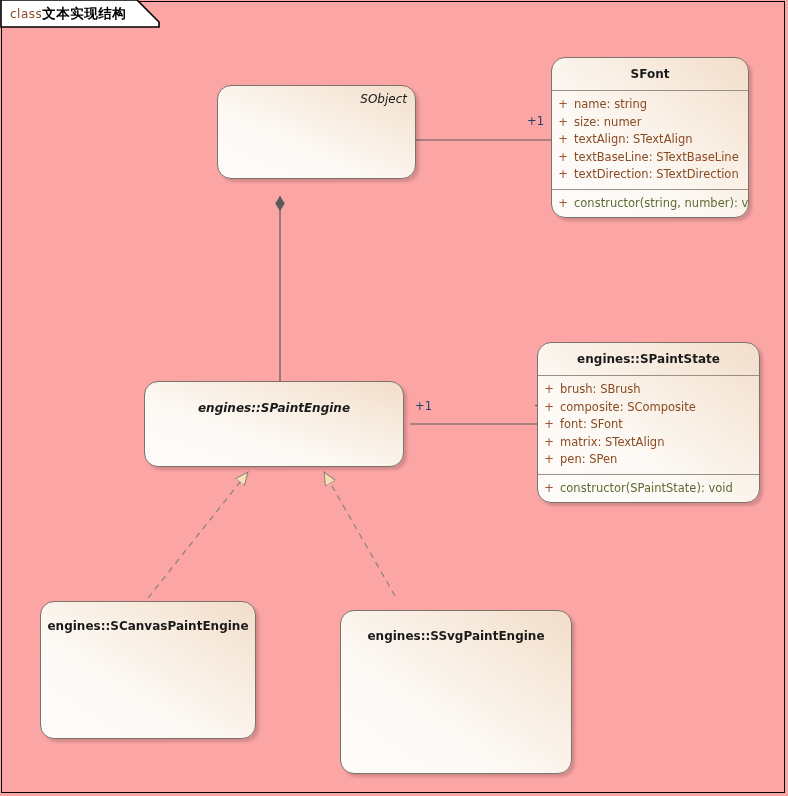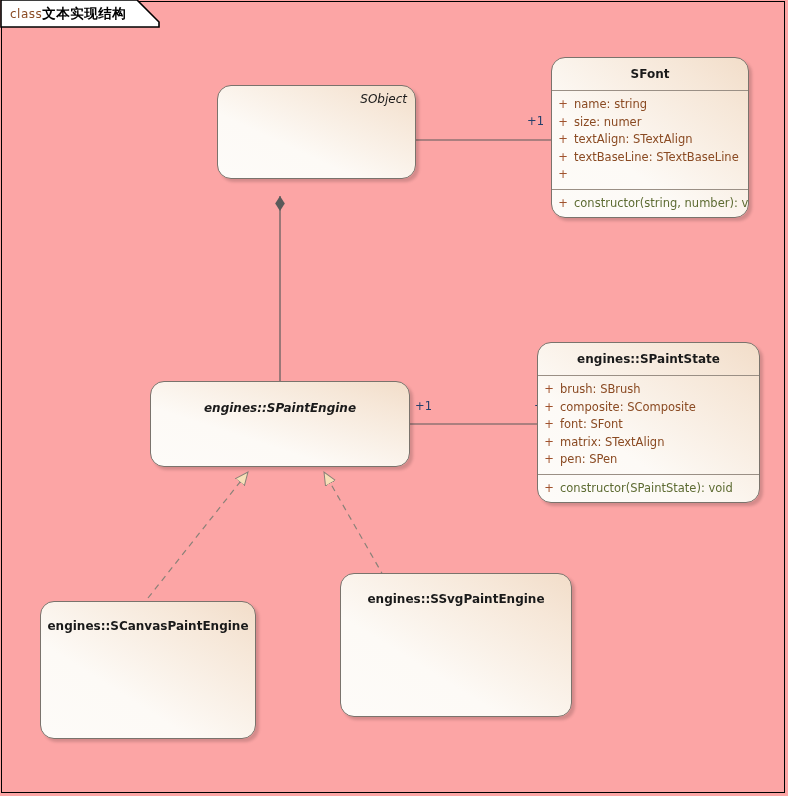--- a/index.html
+++ b/index.html
@@ -200,32 +200,33 @@
       <div class="uml-row">
         <span class="uml-vis">+</span>
         <span class="uml-attr-text">textAlign: STextAlign</span>
       </div>
       <div class="uml-row">
         <span class="uml-vis">+</span>
         <span class="uml-attr-text">textBaseLine: STextBaseLine</span>
       </div>
       <div class="uml-row">
         <span class="uml-vis">+</span>
+        <span class="uml-attr-text">textDirection: STextDirection</span>
       </div>
     </div>
     <div class="uml-sep"></div>
     <div class="uml-section">
       <div class="uml-row">
         <span class="uml-vis">+</span>
         <span class="uml-meth-text">constructor(string, number): void</span>
       </div>
     </div>
   </div>
 
-  <div class="uml-box" style="left:150px; top:381px; width:260px; height:86px;">
+  <div class="uml-box" style="left:144px; top:381px; width:260px; height:86px;">
     <div class="uml-title italic" style="padding-top:19px;">engines::SPaintEngine</div>
   </div>
 
   <div class="uml-box" style="left:537px; top:342px; width:223px; height:161px;">
     <div class="uml-title">engines::SPaintState</div>
     <div class="uml-sep"></div>
     <div class="uml-section">
       <div class="uml-row">
         <span class="uml-vis">+</span>
         <span class="uml-attr-text">brush: SBrush</span>
@@ -253,17 +254,17 @@
         <span class="uml-vis">+</span>
         <span class="uml-meth-text">constructor(SPaintState): void</span>
       </div>
     </div>
   </div>
 
   <div class="uml-box" style="left:40px; top:601px; width:216px; height:138px;">
     <div class="uml-title" style="padding-top:17px;">engines::SCanvasPaintEngine</div>
   </div>
 
-  <div class="uml-box" style="left:340px; top:573px; width:232px; height:144px;">
+  <div class="uml-box" style="left:340px; top:610px; width:232px; height:164px;">
     <div class="uml-title" style="padding-top:18px;">engines::SSvgPaintEngine</div>
   </div>
 
 </div>
 
 </body></html>

